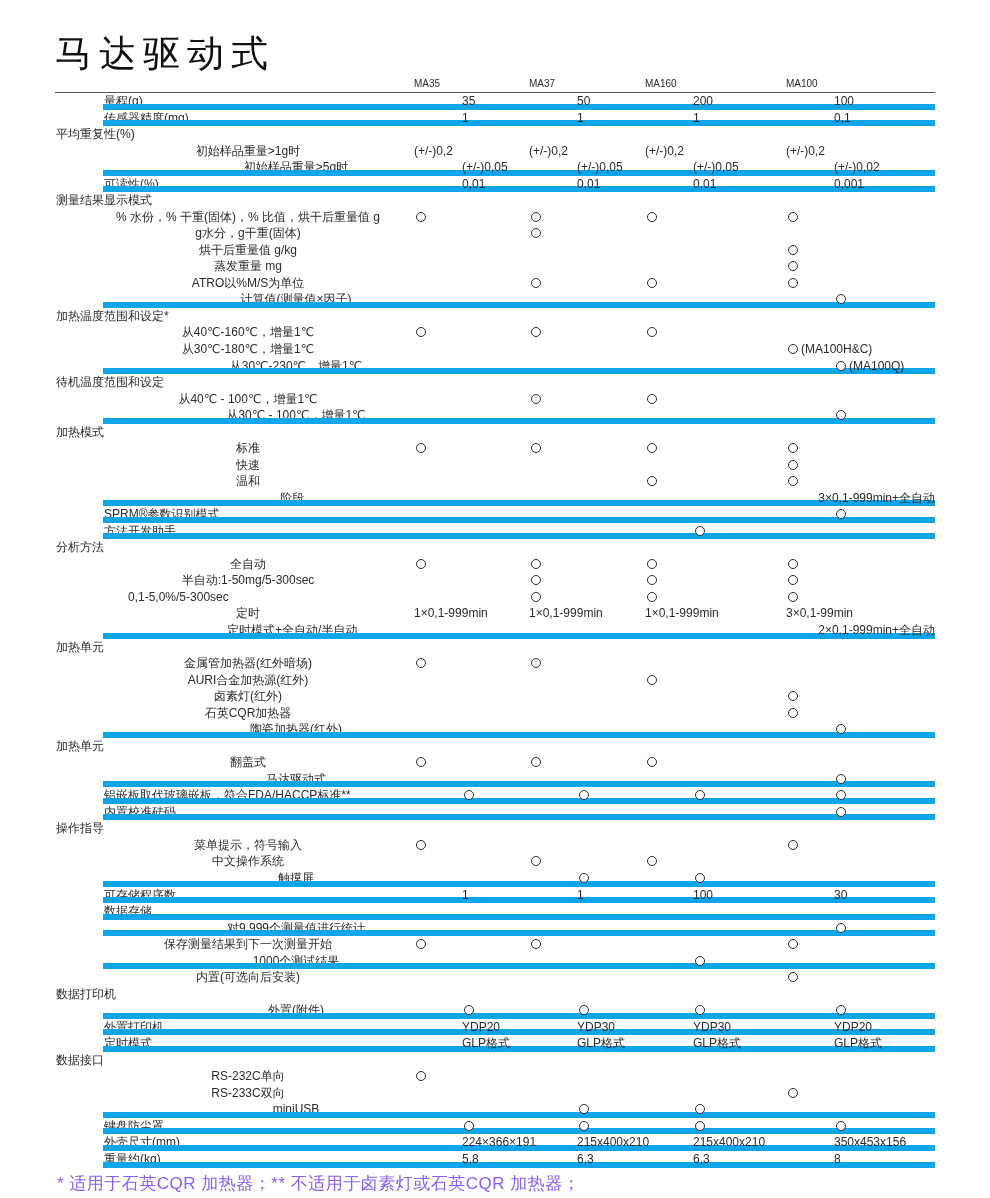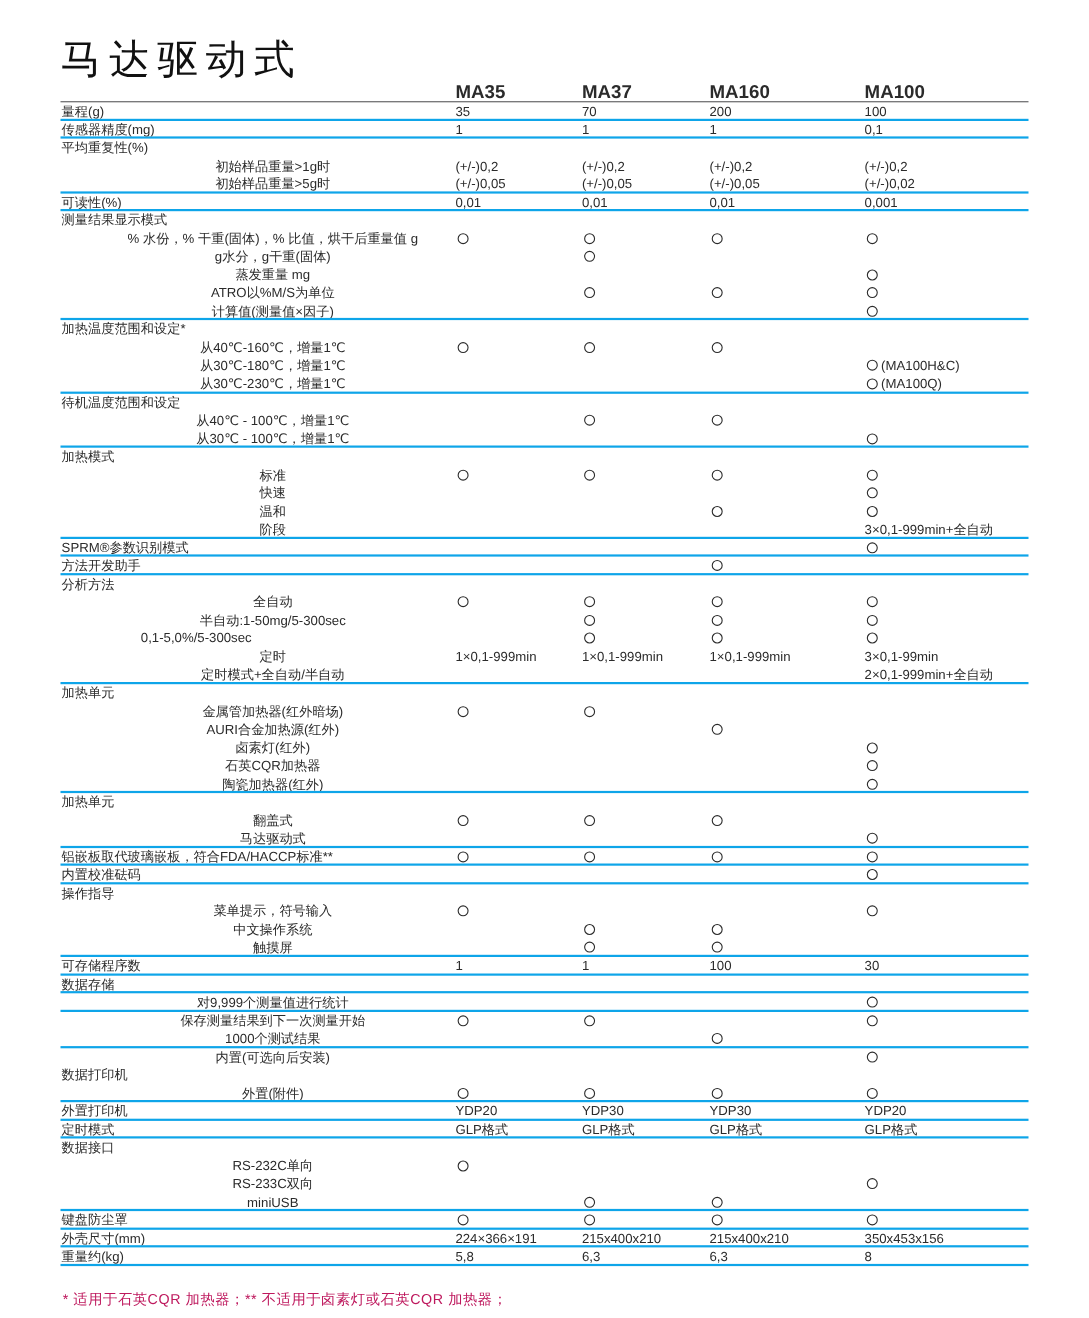--- a/index.html
+++ b/index.html
@@ -8,56 +8,56 @@
     font-family:"Liberation Sans","DejaVu Sans",sans-serif; color:#222;
     -webkit-font-smoothing:antialiased;
   }
   .title {
     position:absolute; left:55px; top:4px;
     font-family:"DejaVu Serif","Liberation Serif",serif;
     font-size:37px; font-weight:500; letter-spacing:7px; color:#111;
   }
   .spec-table { position:absolute; left:55px; top:76px; width:880px; }
   .trow { display:flex; height:16.54px; line-height:16.3px; font-size:12px; box-sizing:border-box; color:#2b2b2b; }
-  .trow.hline { border-bottom:2px solid #0ea5e9; }
+  .trow.hline { border-bottom:6px solid #0ea5e9;margin-left:48px; }
   .trow.header { height:17px; border-bottom:1px solid #59595b; }
   .tlabel { width:358px; box-sizing:border-box; white-space:nowrap; overflow:hidden; }
   .ind0 { padding-left:1px; }
   .ind1 { padding-left:28px;text-align:center; }
   .ind2 { padding-left:73px; }
   .tc { box-sizing:border-box; white-space:nowrap; overflow:visible; padding-left:1px; }
   .c0 { width:115px; }
   .c1 { width:116px; }
   .c2 { width:141px; }
   .c3 { flex:1; }
-  .header .tc { font-weight:bold; font-size:17px; }
+  .header .tc { font-weight:normal; font-size:10px; }
   .dot {
     display:inline-block; width:8px; height:8px;
     border:1.5px solid #2b2b2b; border-radius:50%;
     vertical-align:-1px; margin:0 3px 0 2px; background:#fff;
   }
-  .footnote { position:absolute; left:57px; top:1172px; font-size:13px; color:#be185d; letter-spacing:0.5px; }
+  .footnote { position:absolute; left:57px; top:1172px; font-size:17px; color:#8b5cf6; letter-spacing:0.5px; }
 </style>
 </head>
 <body>
 
 <h1 class="title">马达驱动式</h1>
 
 <div class="spec-table">
     <div class="trow header">
       <div class="tlabel ind0"></div>
       <div class="tc c0">MA35</div>
       <div class="tc c1">MA37</div>
       <div class="tc c2">MA160</div>
       <div class="tc c3">MA100</div>
     </div>
     <div class="trow hline">
       <div class="tlabel ind0">量程(g)</div>
       <div class="tc c0">35</div>
-      <div class="tc c1">70</div>
+      <div class="tc c1">50</div>
       <div class="tc c2">200</div>
       <div class="tc c3">100</div>
     </div>
     <div class="trow hline">
       <div class="tlabel ind0">传感器精度(mg)</div>
       <div class="tc c0">1</div>
       <div class="tc c1">1</div>
       <div class="tc c2">1</div>
       <div class="tc c3">0,1</div>
     </div>
@@ -104,20 +104,27 @@
       <div class="tc c3"><span class="dot"></span></div>
     </div>
     <div class="trow">
       <div class="tlabel ind1">g水分，g干重(固体)</div>
       <div class="tc c0"></div>
       <div class="tc c1"><span class="dot"></span></div>
       <div class="tc c2"></div>
       <div class="tc c3"></div>
     </div>
     <div class="trow">
+      <div class="tlabel ind1">烘干后重量值 g/kg</div>
+      <div class="tc c0"></div>
+      <div class="tc c1"></div>
+      <div class="tc c2"></div>
+      <div class="tc c3"><span class="dot"></span></div>
+    </div>
+    <div class="trow">
       <div class="tlabel ind1">蒸发重量 mg</div>
       <div class="tc c0"></div>
       <div class="tc c1"></div>
       <div class="tc c2"></div>
       <div class="tc c3"><span class="dot"></span></div>
     </div>
     <div class="trow">
       <div class="tlabel ind1">ATRO以%M/S为单位</div>
       <div class="tc c0"></div>
       <div class="tc c1"><span class="dot"></span></div>

